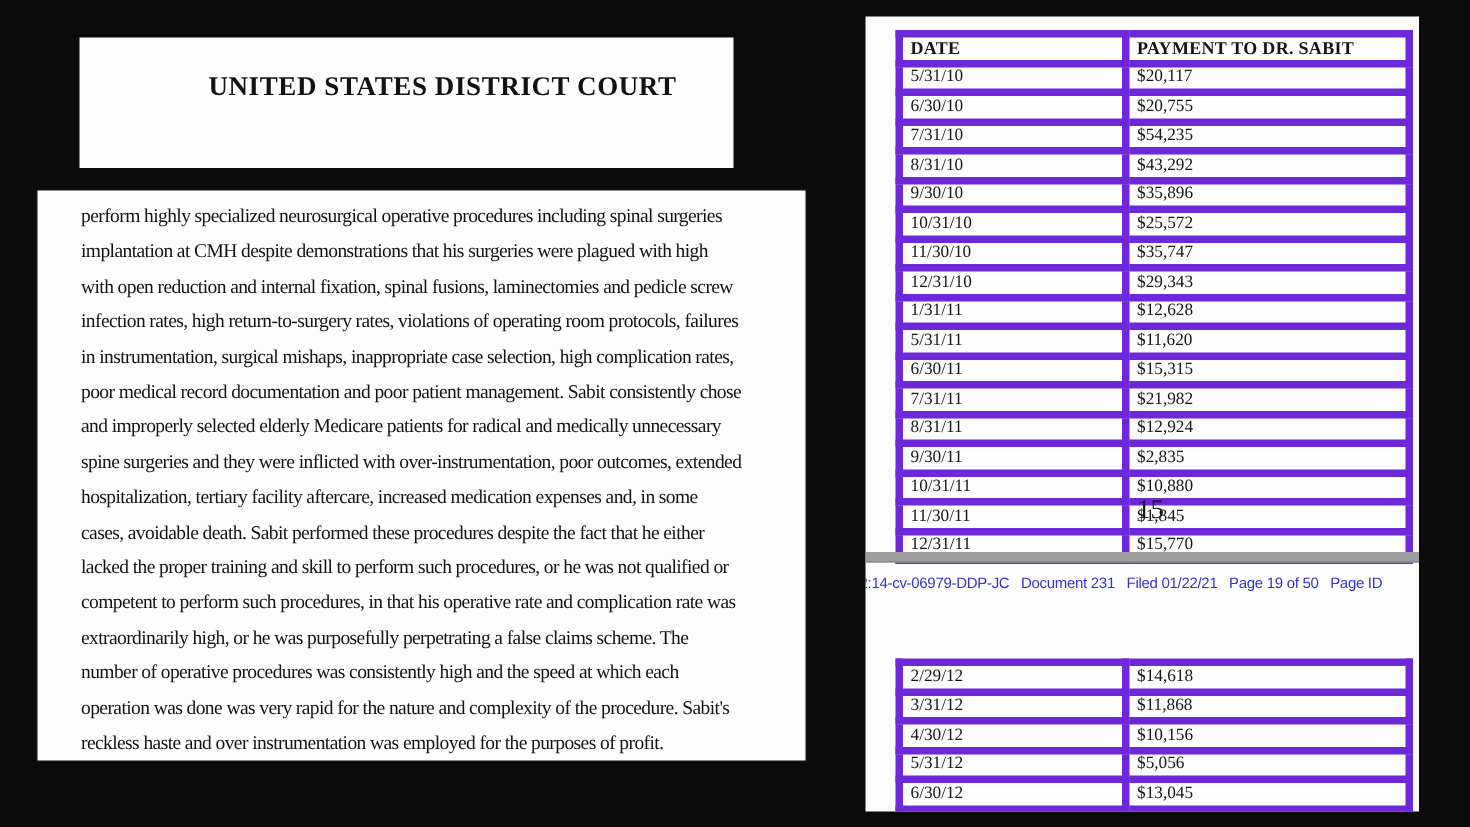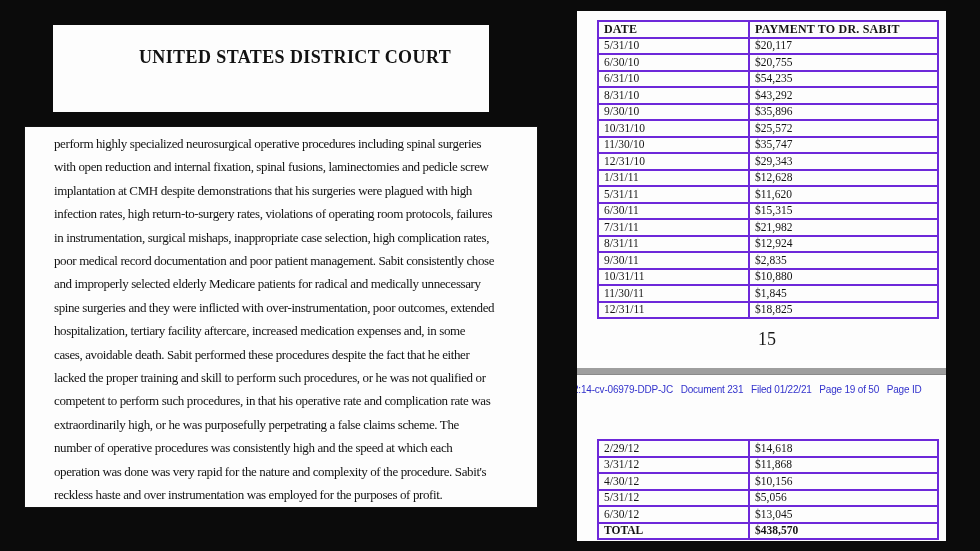--- a/index.html
+++ b/index.html
@@ -65,21 +65,21 @@
     left: 20px;
     width: 340px;
     border-collapse: collapse;
     table-layout: fixed;
   }
   .payments-table.top { top: 9px; }
   .payments-table.bottom { top: 428px; }
   .payments-table col.c1 { width: 151px; }
   .payments-table col.c2 { width: 189px; }
   .payments-table th, .payments-table td {
-    border: 2px solid #6d28d9;
+    border: 5px solid #6d28d9;
     height: 14.5px;
     padding: 0 0 0 5px;
     font-size: 11.5px;
     line-height: 1;
     color: #151515;
     text-align: left;
     overflow: hidden;
     white-space: nowrap;
   }
   .payments-table th {
@@ -122,22 +122,22 @@
 <body>
 
 <div class="court-header-box">
   <div class="court-header-line">UNITED STATES DISTRICT COURT</div>
 </div>
 
 <div class="body-text-box">
   <div>
 
   <div class="para-line">perform highly specialized neurosurgical operative procedures including spinal surgeries</div>
+      <div class="para-line">implantation at CMH despite demonstrations that his surgeries were plagued with high</div>
       <div class="para-line">with open reduction and internal fixation, spinal fusions, laminectomies and pedicle screw</div>
-      <div class="para-line">implantation at CMH despite demonstrations that his surgeries were plagued with high</div>
       <div class="para-line">infection rates, high return-to-surgery rates, violations of operating room protocols, failures</div>
       <div class="para-line">in instrumentation, surgical mishaps, inappropriate case selection, high complication rates,</div>
       <div class="para-line">poor medical record documentation and poor patient management. Sabit consistently chose</div>
       <div class="para-line">and improperly selected elderly Medicare patients for radical and medically unnecessary</div>
       <div class="para-line">spine surgeries and they were inflicted with over-instrumentation, poor outcomes, extended</div>
       <div class="para-line">hospitalization, tertiary facility aftercare, increased medication expenses and, in some</div>
       <div class="para-line">cases, avoidable death.  Sabit performed these procedures despite the fact that he either</div>
       <div class="para-line">lacked the proper training and skill to perform such procedures, or he was not qualified or</div>
       <div class="para-line">competent to perform such procedures, in that his operative rate and complication rate was</div>
       <div class="para-line">extraordinarily high, or he was purposefully perpetrating a false claims scheme. The</div>
@@ -164,21 +164,21 @@
 
     <tr>
         <td>5/31/10</td>
         <td>$20,117</td>
       </tr>
         <tr>
         <td>6/30/10</td>
         <td>$20,755</td>
       </tr>
         <tr>
-        <td>6/31/10</td>
+        <td>7/31/10</td>
         <td>$54,235</td>
       </tr>
         <tr>
         <td>8/31/10</td>
         <td>$43,292</td>
       </tr>
         <tr>
         <td>9/30/10</td>
         <td>$35,896</td>
       </tr>
@@ -221,21 +221,21 @@
         <tr>
         <td>10/31/11</td>
         <td>$10,880</td>
       </tr>
         <tr>
         <td>11/30/11</td>
         <td>$1,845</td>
       </tr>
         <tr>
         <td>12/31/11</td>
-        <td>$18,825</td>
+        <td>$15,770</td>
       </tr>
       </tbody>
   </table>
 
   <div class="page-number">15</div>
 
   <div class="separator-bar" style="background: rgb(158, 158, 158);"></div>
 
   <div class="pdf-stamp-line" style="color: rgb(51, 51, 204);">2:14-cv-06979-DDP-JC   Document 231   Filed 01/22/21   Page 19 of 50   Page ID</div>
 

